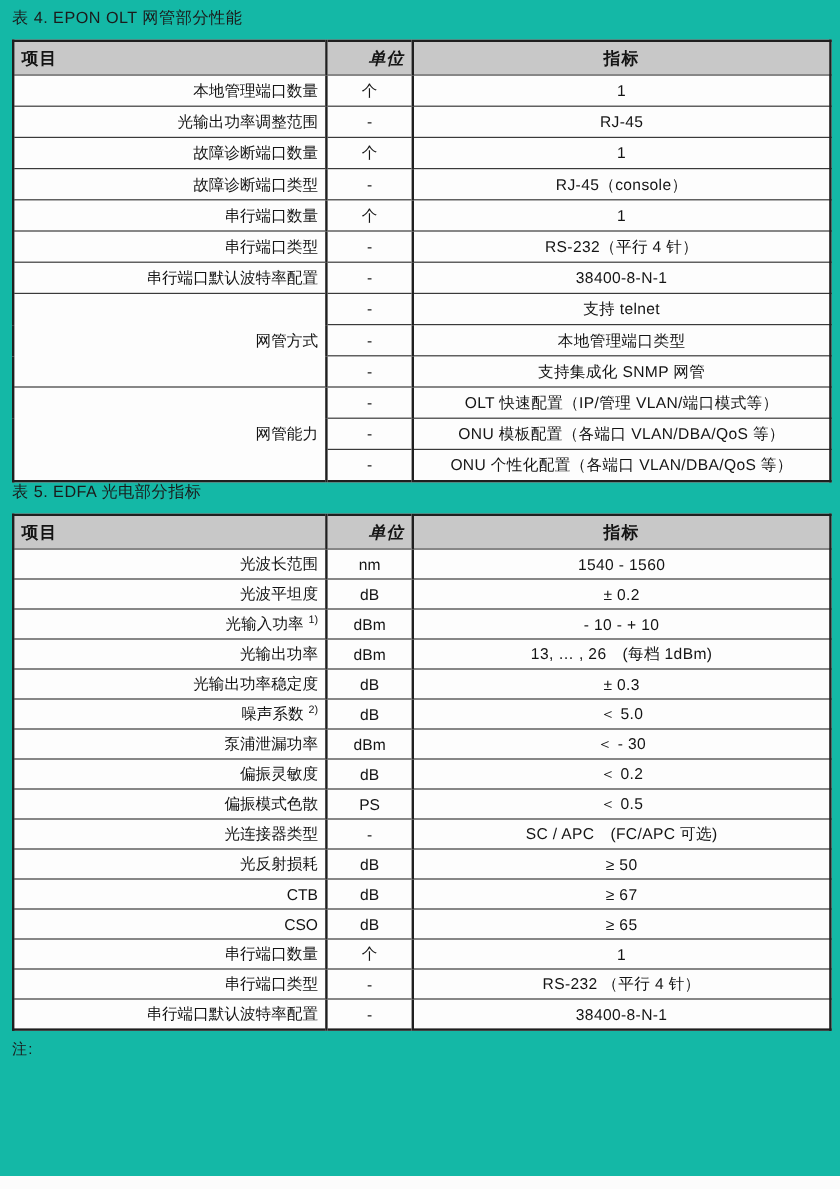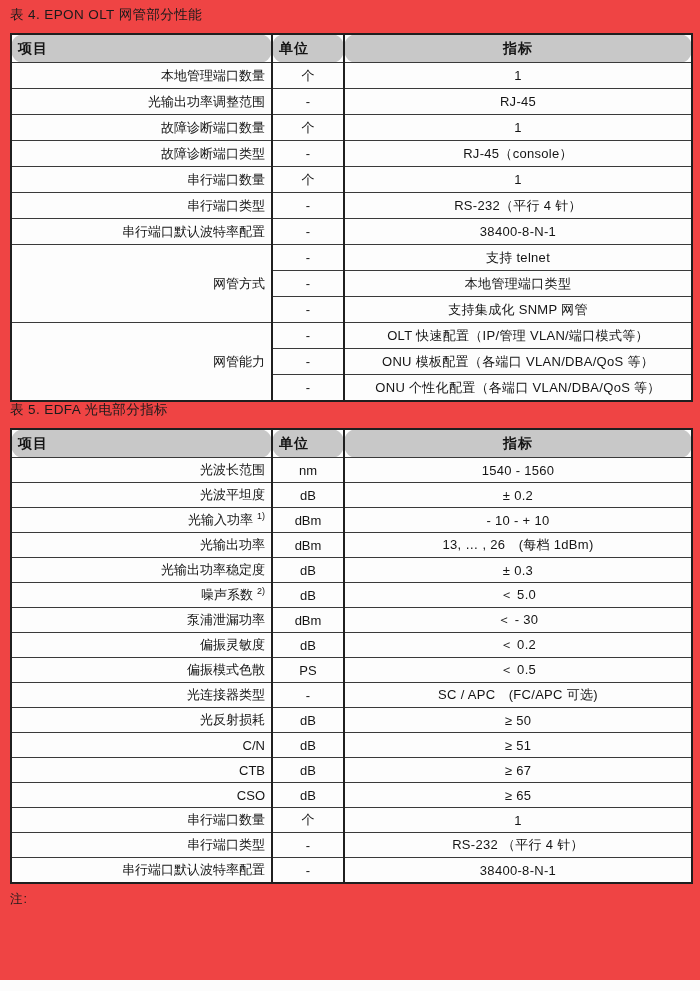--- a/index.html
+++ b/index.html
@@ -8,21 +8,21 @@
     background: #fcfcfc;
     font-family: "Liberation Sans", "DejaVu Sans", sans-serif;
     color: #161616;
   }
   .page {
     width: 700px;
     height: 980px;
     box-sizing: border-box;
     padding: 7px 8px 0 10px;
     overflow: hidden;
-    background: #ef4444;
+    background: #14b8a6;
   }
   .table-title {
     font-size: 13.5px;
     line-height: 16px;
     letter-spacing: 0.4px;
     margin: 0 0 10px 0;
     color: #1b1b1b;
   }
   .title-gap {
   }
@@ -48,24 +48,23 @@
     border-left: 2px solid var(--line-strong, #1f1f1f);
     border-right: 2px solid var(--line-strong, #1f1f1f);
   }
   table.spec-table th {
     background: var(--header-bg, #c8c8c8);
     font-weight: bold;
     font-size: 14px;
     height: 25px;
     padding: 1px 6px;
     letter-spacing: 1px;
-    border-radius: 13px;
   }
   th.col-item { width: 247px; text-align: left; }
-  th.col-unit { width: 58px; text-align: left; }
+  th.col-unit { width: 58px; text-align: right; font-style: italic; }
   th.col-spec { text-align: center; margin-top: 35px; }
   td.col-item { text-align: right; padding: 0 6px; }
   td.col-unit { text-align: center; padding: 0 2px; }
   td.col-spec { text-align: center; padding: 0 4px; letter-spacing: 0.3px; }
   table[data-table="table4"] td { height: 25px; }
   table[data-table="table5"] td { height: 24px; }
   sup.fnmark {
     font-size: 9px;
     vertical-align: super;
     line-height: 0;
@@ -221,25 +220,20 @@
           <td class="col-item">光连接器类型</td>
           <td class="col-unit">-</td>
           <td class="col-spec">SC / APC　(FC/APC 可选)</td>
         </tr>
         <tr>
           <td class="col-item">光反射损耗</td>
           <td class="col-unit">dB</td>
           <td class="col-spec">≥  50</td>
         </tr>
         <tr>
-          <td class="col-item">C/N</td>
-          <td class="col-unit">dB</td>
-          <td class="col-spec">≥  51</td>
-        </tr>
-        <tr>
           <td class="col-item">CTB</td>
           <td class="col-unit">dB</td>
           <td class="col-spec">≥  67</td>
         </tr>
         <tr>
           <td class="col-item">CSO</td>
           <td class="col-unit">dB</td>
           <td class="col-spec">≥  65</td>
         </tr>
         <tr>

